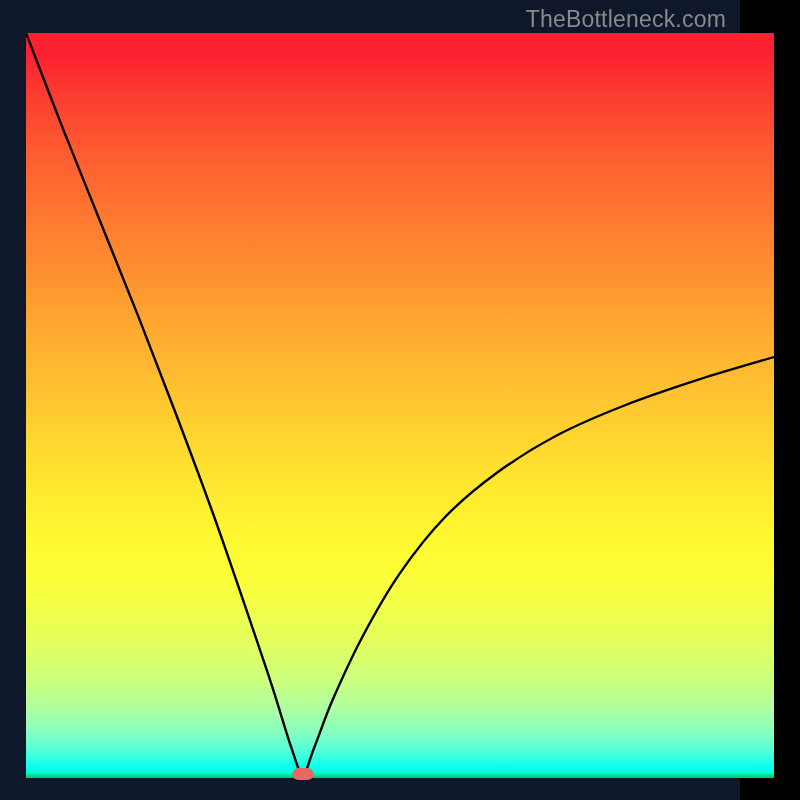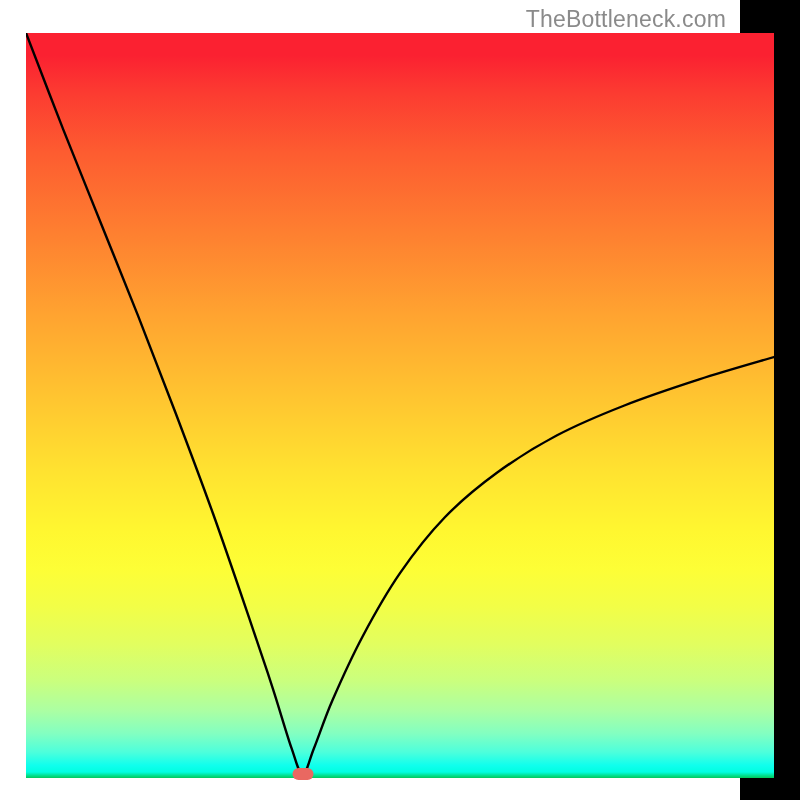--- a/index.html
+++ b/index.html
@@ -7,21 +7,21 @@
     padding: 0;
     width: 800px;
     height: 800px;
     background: #000;
     overflow: hidden;
   }
   .container {
     position: relative;
     width: 740px;
     height: 800px;
-    background: #ffffff;
+    background: #0f172a;
   }
   .watermark {
     position: absolute;
     top: 6px;
     right: 14px;
     color: #8a8a8a;
     font-family: Arial, Helvetica, sans-serif;
     font-size: 23px;
     letter-spacing: 0.2px;
     z-index: 10;

